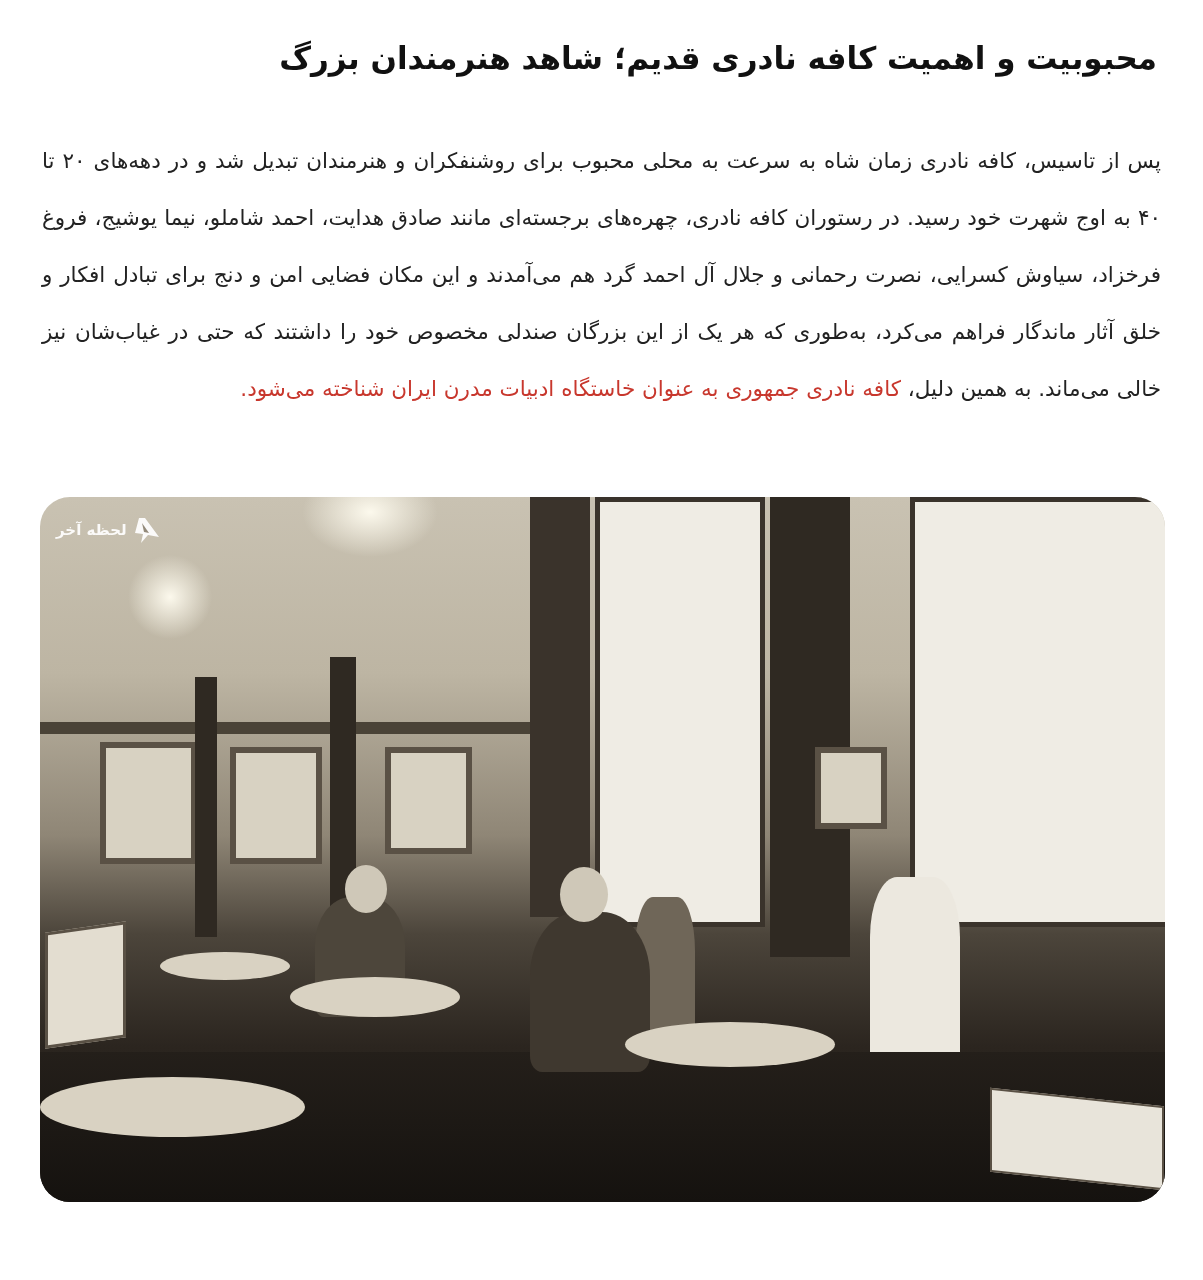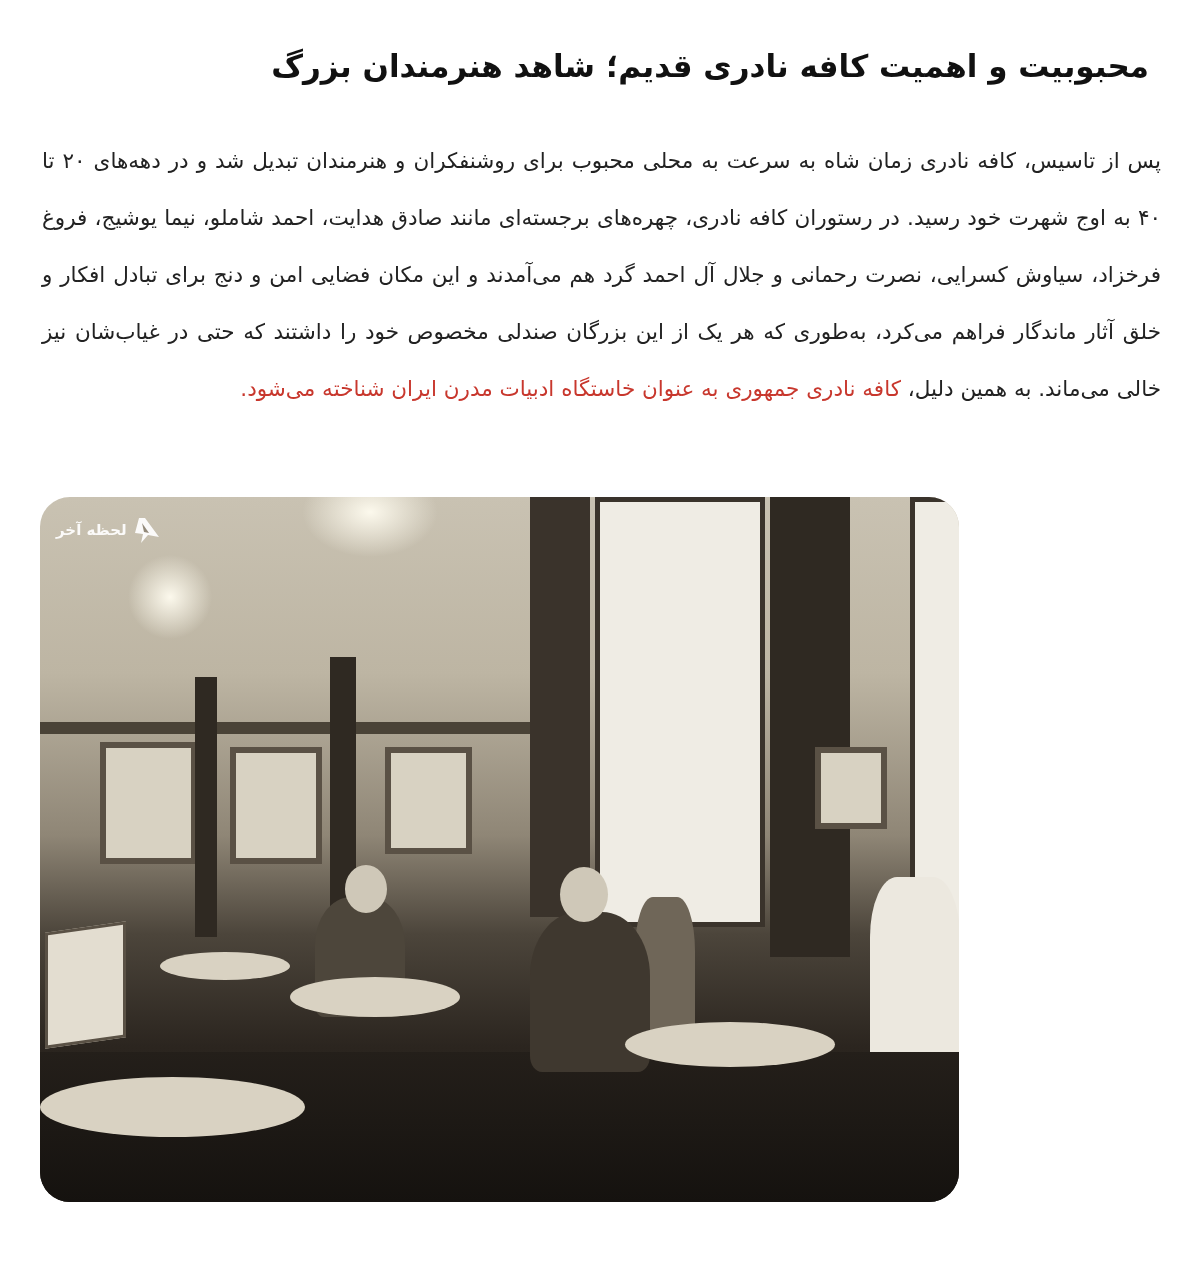--- a/index.html
+++ b/index.html
@@ -15,21 +15,21 @@
     font-family: "DejaVu Sans", sans-serif;
   }
   .article {
     direction: rtl;
     position: absolute;
     left: 38px;
     right: 38px;
     top: 0;
   }
   .title {
-    margin: 16px;
+    margin: 8px;
     position: absolute;
     top: 26px;
     right: 0;
     font-family: "DejaVu Sans", sans-serif;
     font-weight: bold;
     font-size: 31px;
     line-height: 48px;
     color: #111111;
     white-space: nowrap;
   }
@@ -45,21 +45,21 @@
     text-align: justify;
     text-align-last: right;
   }
   .highlight {
     color: #c8372d;
   }
   .photo {
     position: absolute;
     left: 40px;
     top: 497px;
-    width: 919px;
+    width: 1125px;
     height: 705px;
     border-radius: 30px;
     overflow: hidden;
     background:
       radial-gradient(ellipse 60px 60px at 130px 100px, rgba(255,252,240,0.95), rgba(255,252,240,0) 70%),
       radial-gradient(ellipse 90px 60px at 330px 15px, rgba(255,252,240,0.95), rgba(255,252,240,0) 75%),
       linear-gradient(180deg, #c9c2b2 0%, #bdb5a3 25%, #8f8676 48%, #4c453b 62%, #2b251f 78%, #1d1914 100%);
   }
   
   .wall-band {

